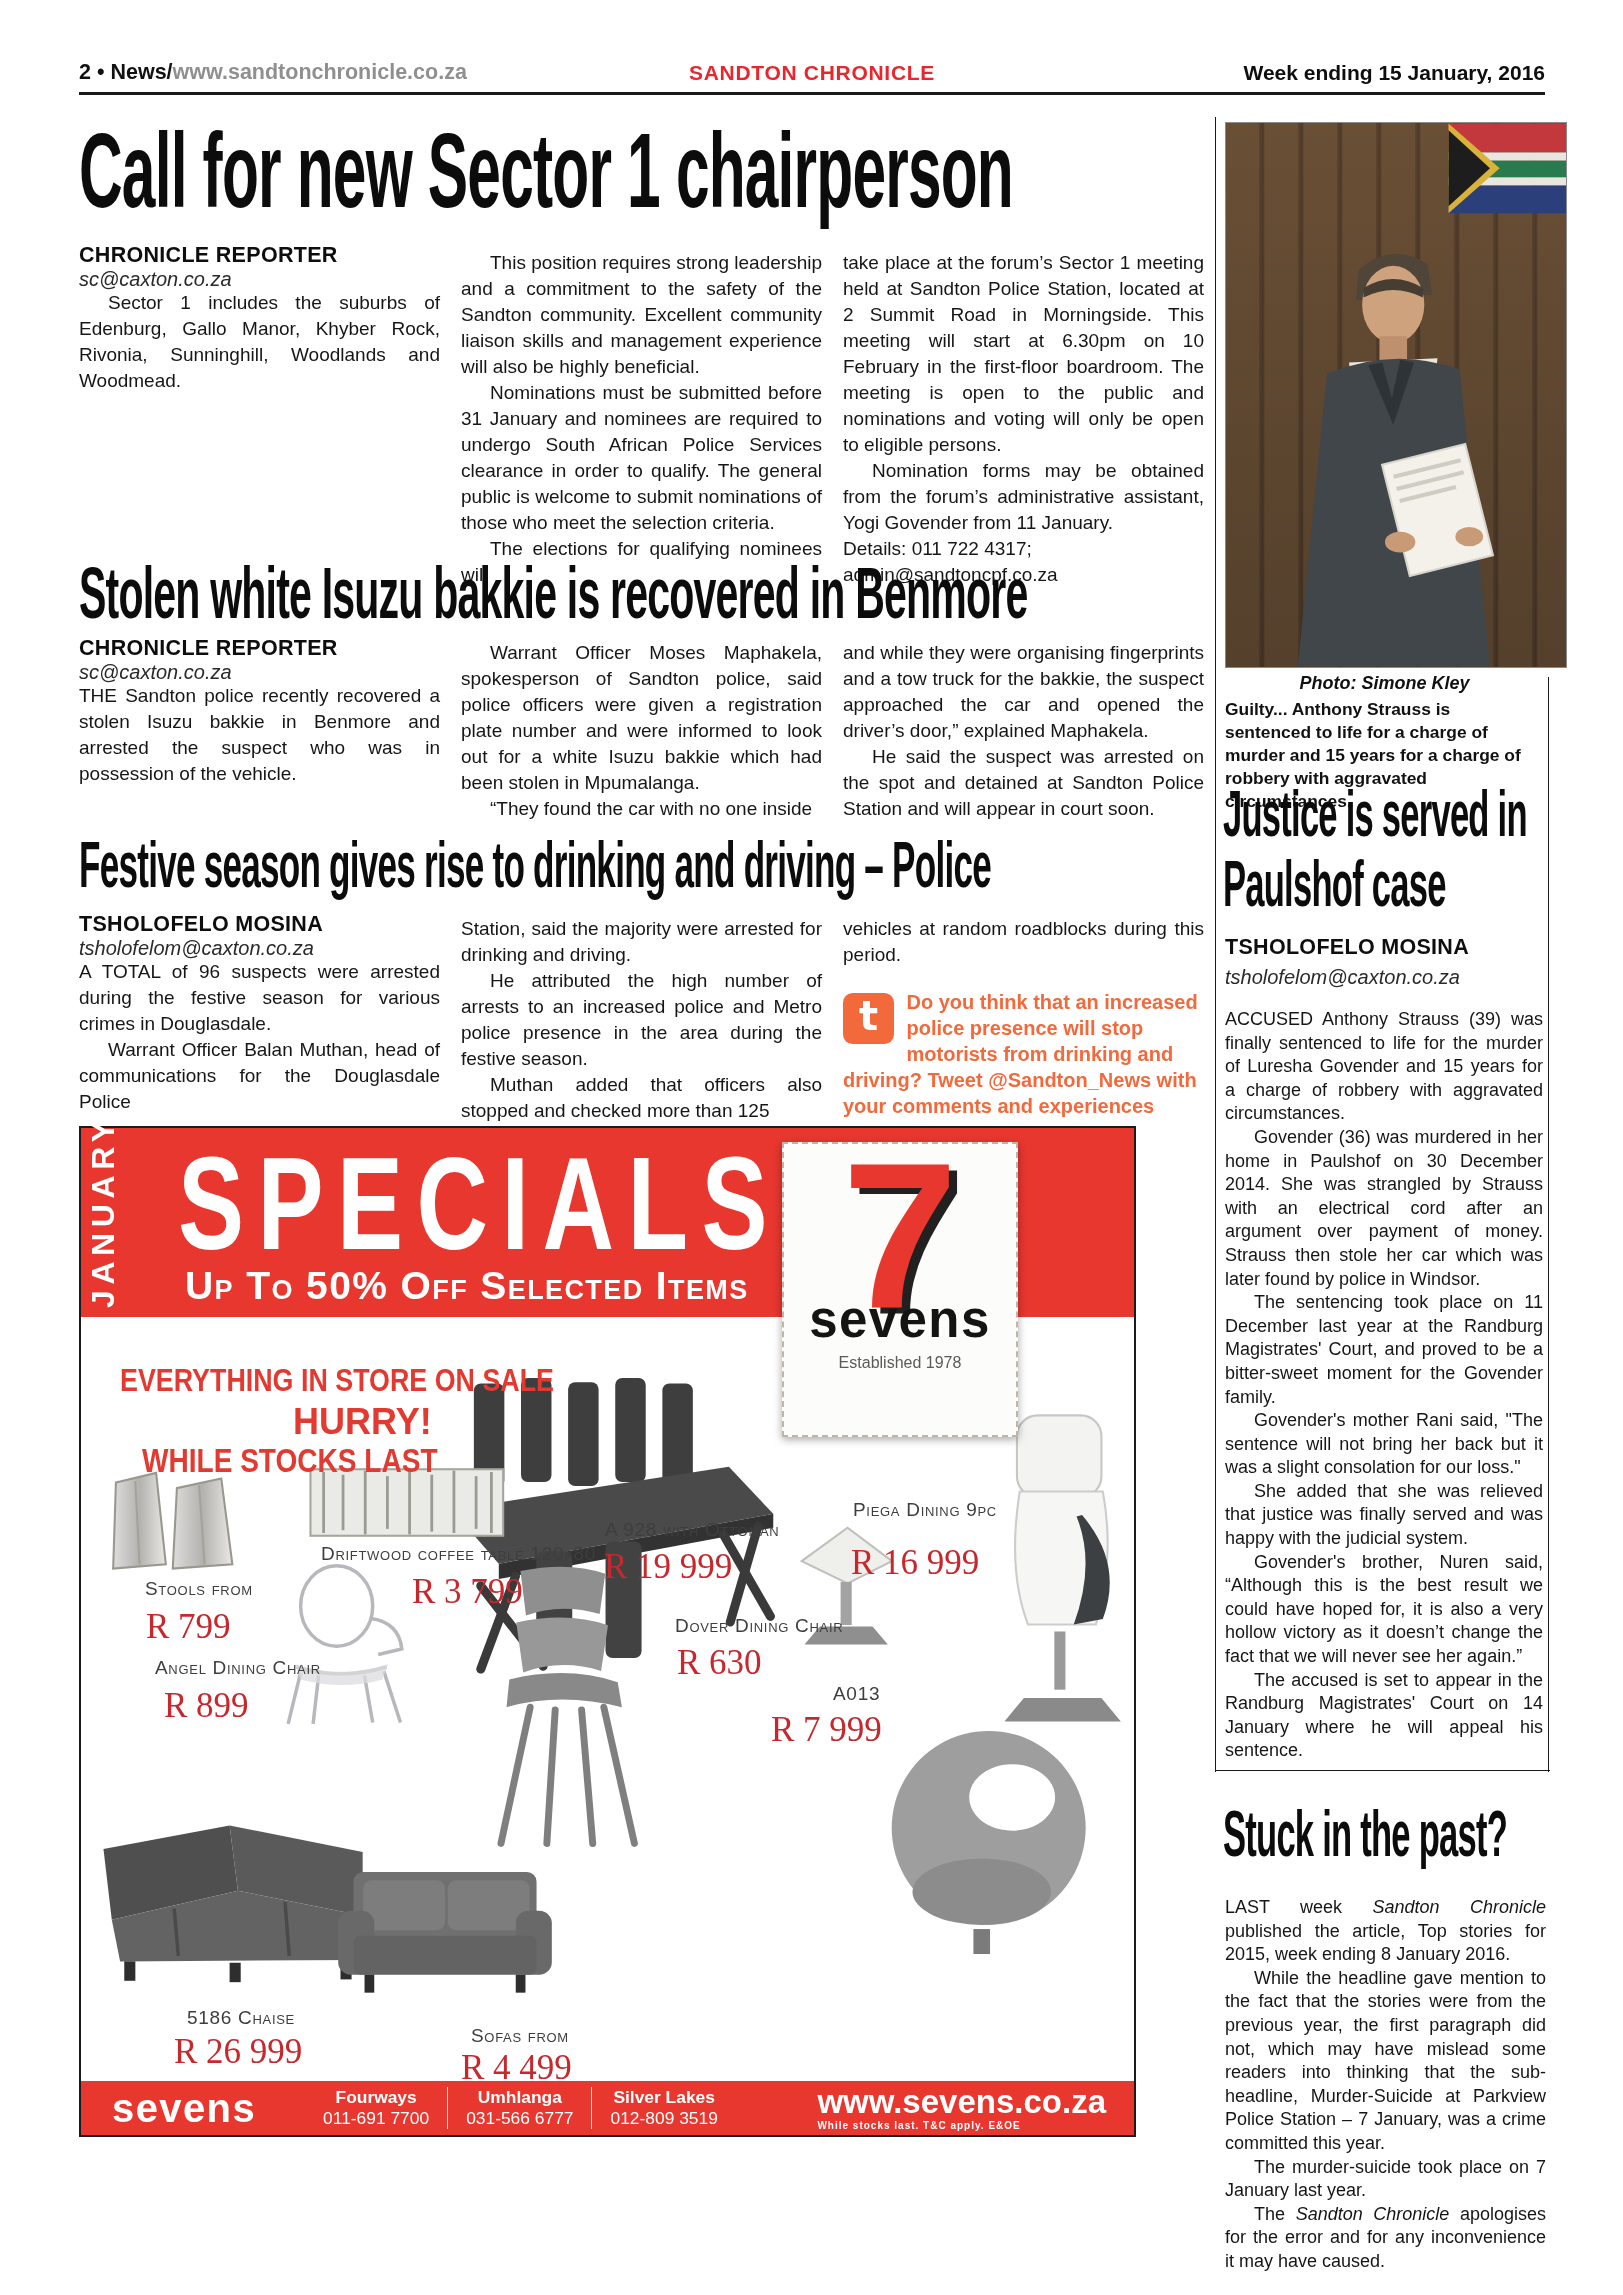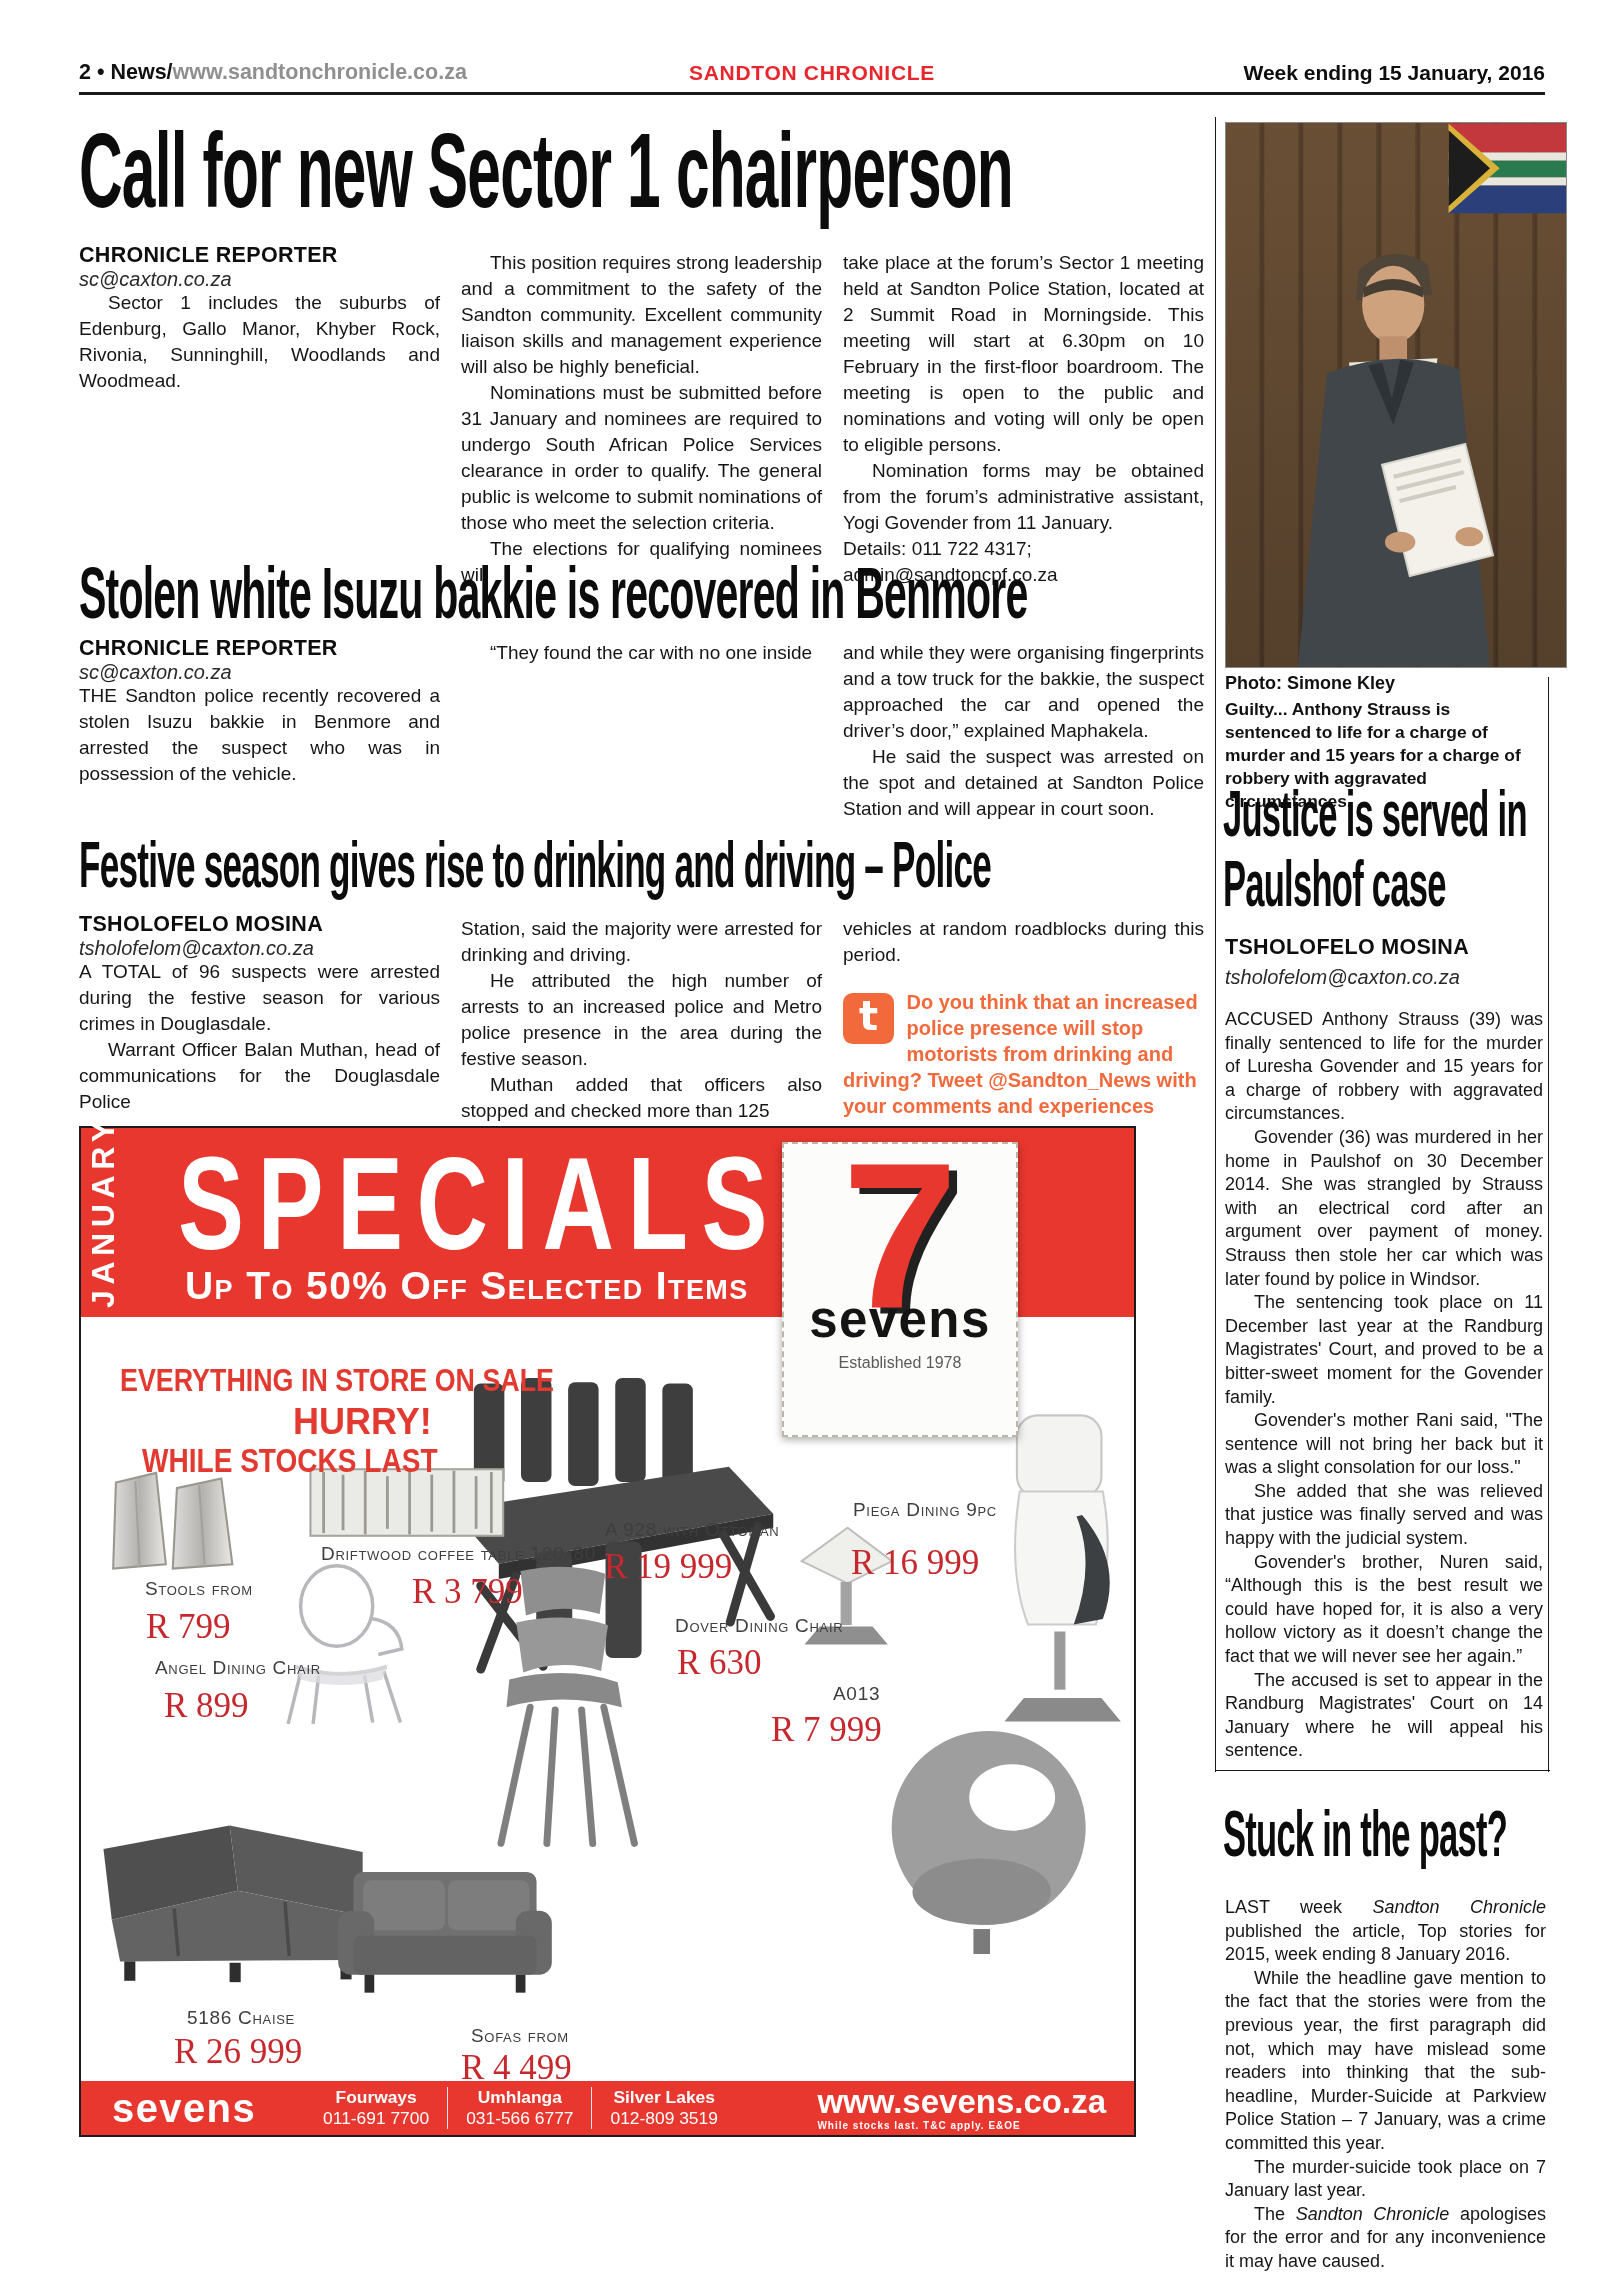--- a/index.html
+++ b/index.html
@@ -8,21 +8,21 @@
   .abs{position:absolute;}
   .hl{font-weight:700;color:#0c0c0c;line-height:1;letter-spacing:-1.4px;white-space:nowrap;transform-origin:0 0;}
   .hl-wrap{font-weight:700;color:#0c0c0c;line-height:1.1;letter-spacing:-1.4px;transform-origin:0 0;}
   .bodycol{width:361px;text-align:justify;font-size:19px;line-height:26px;color:#161616;}
   .bodycol p{margin:0;}
   p.ind{text-indent:29px;}
   .byline{font-size:21.5px;font-weight:700;line-height:23.6px;margin:0 0 4.2px;letter-spacing:0.3px;color:#0e0e0e;}
   .email{font-size:20px;font-style:italic;line-height:22px;margin:0 0 29px;color:#2a2a2a;}
   .rcol{width:318px;text-align:justify;font-size:18px;line-height:23.6px;color:#161616;}
   .rcol p{margin:0;}
-  .credit{font-size:18px;font-weight:700;text-align:left;width:319px;color:#111;}
+  .credit{font-size:18px;font-weight:700;text-align:center;width:319px;color:#111;font-style:italic;}
   .caption{font-size:17.4px;font-weight:700;line-height:23px;width:314px;color:#111;}
   .rule{background:#1a1a1a;}
   .tweet{color:#f2693b;font-weight:700;font-size:20px;line-height:26px;margin-top:21px;text-align:left;}
   .twicon{float:left;width:51px;height:51px;border-radius:9.7px;background:#f2693b;color:#fff;font-weight:700;font-size:40px;line-height:47px;text-align:center;margin:4.2px 12.5px 2.8px 0;font-family:"DejaVu Sans",sans-serif;}
   .adbox{border:2.1px solid #1b1b1b;background:#fff;box-sizing:border-box;}
   .banner{position:absolute;left:0;top:0;right:0;height:189px;background:#e8372e;}
   .jan{position:absolute;left:4.2px;top:8.3px;height:172px;writing-mode:vertical-rl;transform:rotate(180deg);color:#fff;font-weight:700;font-size:32px;letter-spacing:5.6px;}
   .specials{position:absolute;left:97px;top:9.7px;color:#fff;font-weight:700;font-size:132px;letter-spacing:18px;line-height:1;transform:scaleX(.75);transform-origin:0 0;white-space:nowrap;}
   .subtitle{position:absolute;left:104px;top:136px;color:#fff;font-weight:700;font-size:39px;font-variant:small-caps;letter-spacing:1.4px;white-space:nowrap;}
   .stamp{position:absolute;left:701px;top:14px;width:236px;height:295px;background:#fcfcfa;border:2.8px dashed #bdb5a8;box-shadow:0 2.8px 8.3px rgba(0,0,0,.35);text-align:center;box-sizing:border-box;padding-top:7px;z-index:6;}
@@ -84,20 +84,21 @@
   </div>
 
   <div class="abs hl" style="left:79px;top:557px;font-size:72px;transform:scaleX(.57);">Stolen white Isuzu bakkie is recovered in Benmore</div>
 
   <div class="abs bodycol" style="left:79px;top:637px;">
     <p class="byline">CHRONICLE REPORTER</p>
     <p class="email">sc@caxton.co.za</p>
     <p>THE Sandton police recently recovered a stolen Isuzu bakkie in Benmore and arrested the suspect who was in possession of the vehicle.</p>
   </div>
   <div class="abs bodycol" style="left:461px;top:640px;">
+    <p class="ind">Warrant Officer Moses Maphakela, spokesperson of Sandton police, said police officers were given a registration plate number and were informed to look out for a white Isuzu bakkie which had been stolen in Mpumalanga.</p>
     <p class="ind">“They found the car with no one inside</p>
   </div>
   <div class="abs bodycol" style="left:843px;top:640px;">
     <p>and while they were organising fingerprints and a tow truck for the bakkie, the suspect approached the car and opened the driver’s door,” explained Maphakela.</p>
     <p class="ind">He said the suspect was arrested on the spot and detained at Sandton Police Station and will appear in court soon.</p>
   </div>
 
   <div class="abs hl" style="left:79px;top:832px;font-size:65px;transform:scaleX(.54);">Festive season gives rise to drinking and driving – Police</div>
 
   <div class="abs bodycol" style="left:79px;top:913px;">

